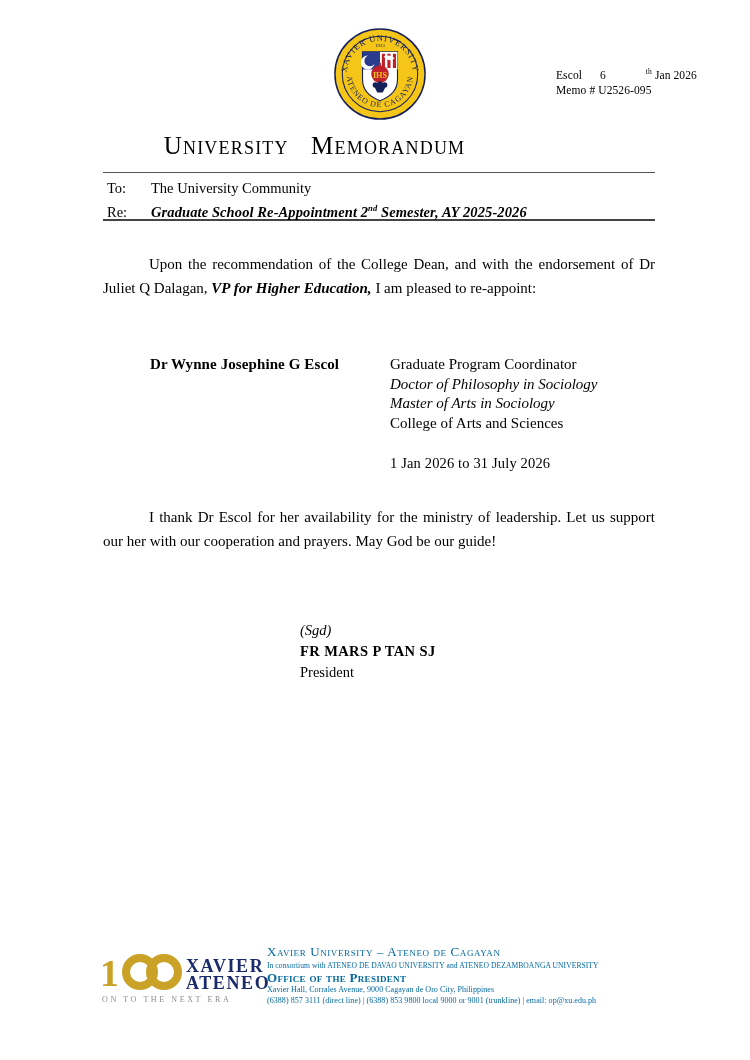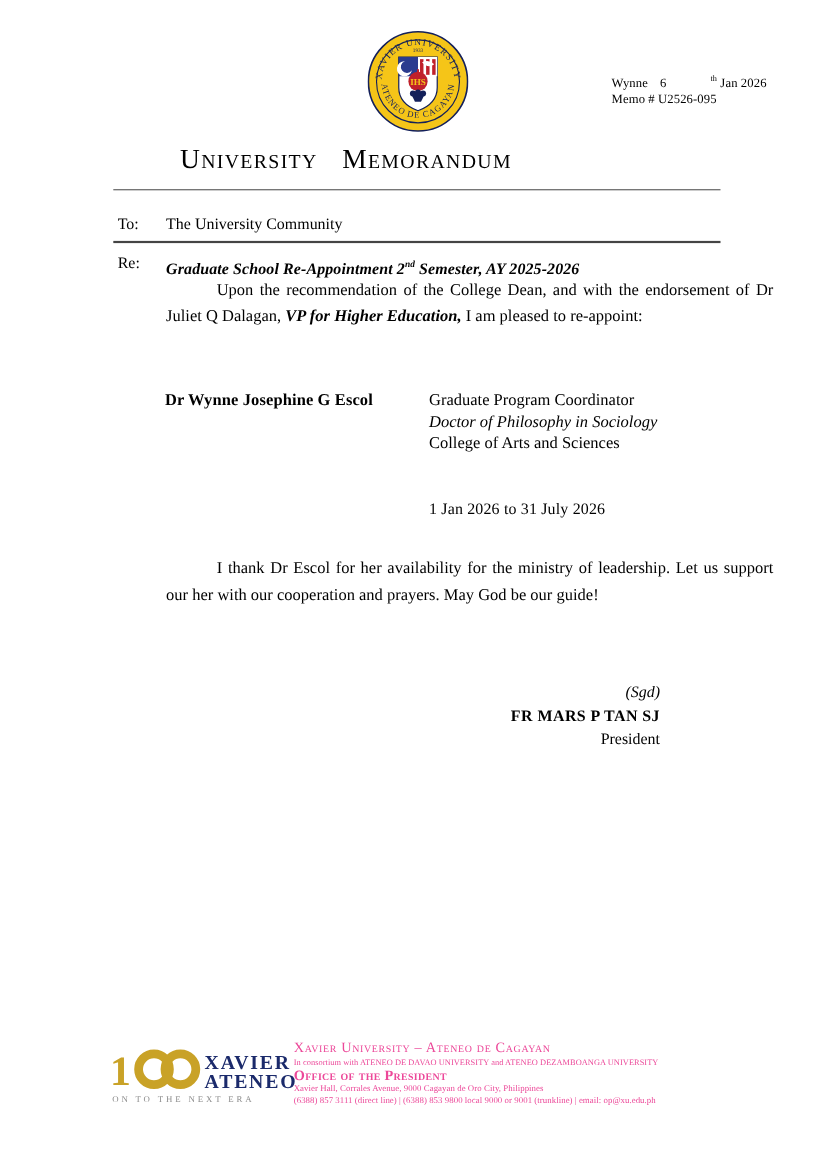--- a/index.html
+++ b/index.html
@@ -85,22 +85,21 @@
   .addr-block {
     position: absolute;
     left: 107px;
     top: 178px;
     width: 548px;
     font-size: 14.5px;
     line-height: 20px;
   }
   .addr-row {
     display: flex;
-    align-items: flex-start;
-    margin-top: 16px;
+    align-items: flex-end;
   }
   .addr-key {
     width: 44px;
     flex: 0 0 44px;
   }
   .addr-val-bolditalic {
     font-weight: bold;
     font-style: italic;
     letter-spacing: 0.1px;
   }
@@ -112,21 +111,20 @@
 
   
   .para {
     position: absolute;
     left: 103px;
     width: 552px;
     font-size: 15px;
     line-height: 23.5px;
     text-align: justify;
     text-justify: inter-word;
-    margin-left: 48px;
   }
   .para-1 { top: 253px; }
   .para-2 { top: 506px; }
   .indent { display: inline-block; width: 46px; }
   .bi { font-weight: bold; font-style: italic; }
 
   
   .appointee {
     position: absolute;
     left: 150px;
@@ -153,21 +151,21 @@
     font-size: 14.5px;
     letter-spacing: 0.15px;
   }
 
   
   .signature {
     position: absolute;
     left: 300px;
     top: 620px;
     width: 300px;
-    text-align: right;
+    text-align: left;
     font-size: 14.5px;
     line-height: 21px;
   }
   .sig-sgd { font-style: italic; display: block; }
   .sig-name { font-weight: bold; display: block; letter-spacing: 0.4px; }
   .sig-role { display: block; }
 
   
   .footer {
     position: absolute;
@@ -181,21 +179,21 @@
     left: 98px;
     top: 8px;
     width: 172px;
     height: 62px;
   }
   .footer-text {
     position: absolute;
     left: 267px;
     top: 6px;
     width: 400px;
-    color: #ec4899;
+    color: #0369a1;
   }
   .f-univ {
     font-size: 13px;
     font-variant: small-caps;
     letter-spacing: 0.6px;
     line-height: 16px;
     white-space: nowrap;
   }
   .f-consortium {
     font-size: 7.6px;
@@ -250,21 +248,21 @@
       <rect x="49" y="38" width="2" height="7" fill="#C0202A"></rect>
       <path d="M 44 64 l 6 -6 l 6 6 l -3 6 l -6 0 Z" fill="#14205A"></path>
       <circle cx="45" cy="62" r="3" fill="#14205A"></circle>
       <circle cx="50" cy="61" r="3" fill="#14205A"></circle>
       <circle cx="55" cy="62" r="3" fill="#14205A"></circle>
     </svg>
   </div>
 
   <div class="doc-meta">
     <span class="row">
-      <span class="lbl meta-date-label">Wynne</span><span class="val"><span>6</span><span class="sup">th</span><span> Jan 2026</span></span>
+      <span class="lbl meta-date-label">Escol</span><span class="val"><span>6</span><span class="sup">th</span><span> Jan 2026</span></span>
     </span>
     <span class="row">
       <span class="lbl">Memo #</span>
       <span class="val">U2526-095</span>
     </span>
   </div>
 
   <div class="title">University   Memorandum</div>
 
   <div class="rule-top"></div>
@@ -284,20 +282,21 @@
   <div class="para para-1">
     <span class="indent"></span><span>Upon the recommendation of the College Dean, and with the endorsement of Dr Juliet Q Dalagan, </span><span class="bi">VP for Higher Education,</span><span> I am pleased to re-appoint:</span>
   </div>
 
   <div class="appointee">
     <div class="appointee-row">
       <span class="appointee-name">Dr Wynne Josephine G Escol</span>
       <span class="appointee-roles">
         <span class="role-line">Graduate Program Coordinator</span>
         <span class="role-line role-italic">Doctor of Philosophy in Sociology</span>
+        <span class="role-line role-italic">Master of Arts in Sociology</span>
         <span class="role-line">College of Arts and Sciences</span>
       </span>
     </div>
   </div>
 
   <div class="term-dates">1 Jan 2026 to 31 July 2026</div>
 
   <div class="para para-2">
     <span class="indent"></span><span>I thank Dr Escol for her availability for the ministry of leadership. Let us support our her with our cooperation and prayers. May God be our guide!</span>
   </div>

